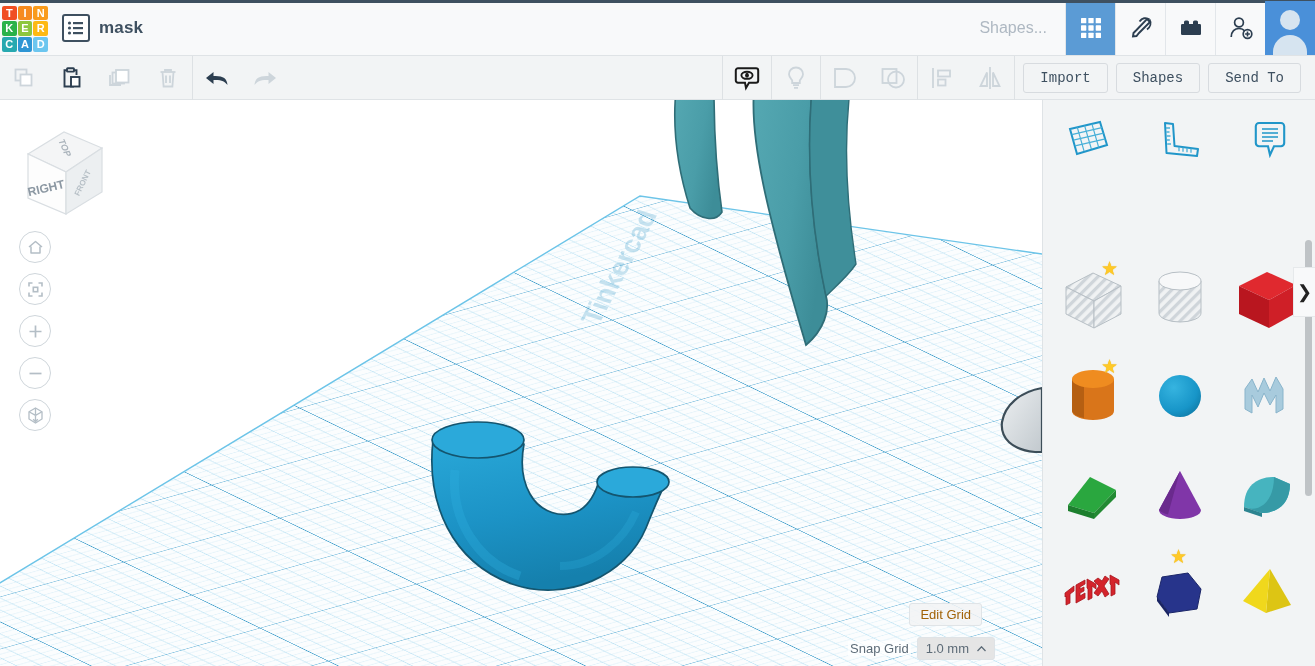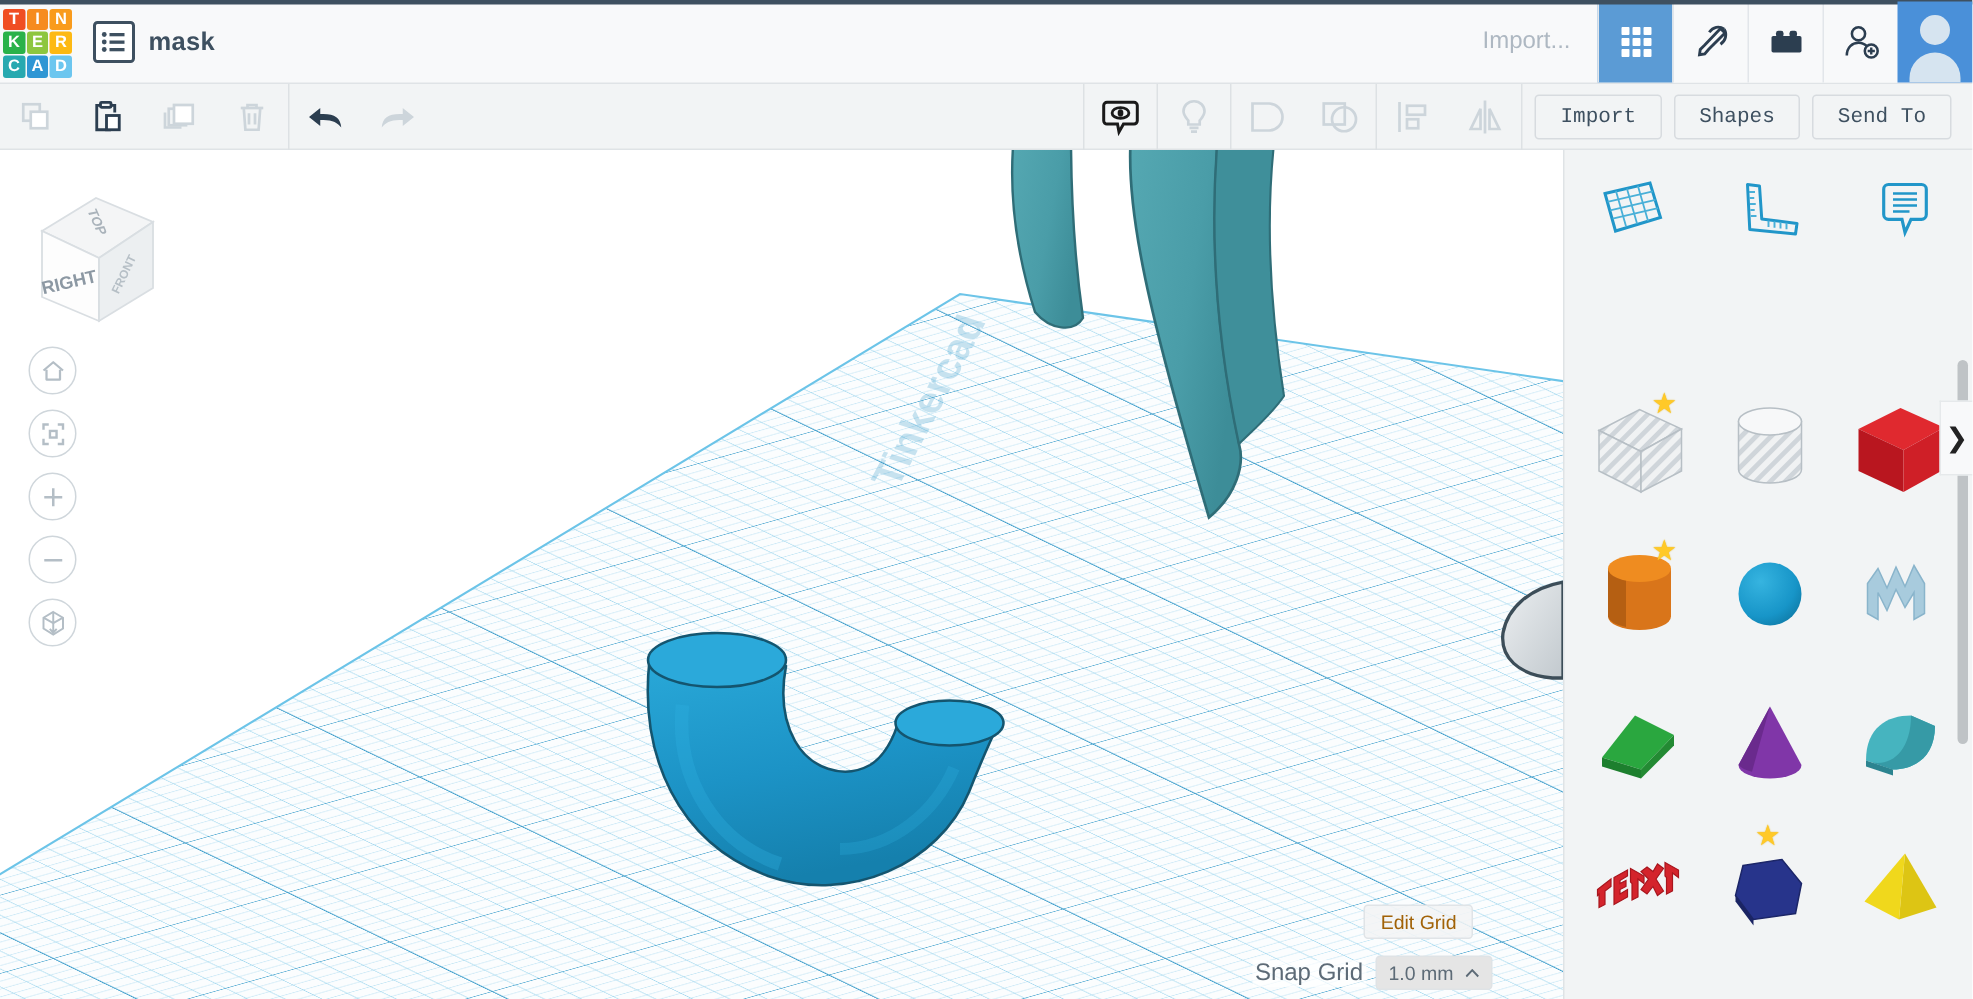--- a/index.html
+++ b/index.html
@@ -97,21 +97,21 @@
   
   .editgrid-btn {
     position: absolute; right: 60px; bottom: 40px;
     background: rgba(242,244,245,.88); border: 1px solid #e0e4e7; border-radius: 3px;
     padding: 3px 10px; font-size: 13px; color: #a16207; cursor: pointer;
   }
   .snap-row {
     position: absolute; right: 47px; bottom: 6px;
     display: flex; align-items: center; gap: 6px;
   }
-  .snap-label { font-size: 16px; color: #5d6b77; background: rgba(255,255,255,.7); padding: 0 2px; }
+  .snap-label { font-size: 13px; color: #5d6b77; background: rgba(255,255,255,.7); padding: 0 2px; }
   .snap-select {
     background: #e5e5e5; border: 1px solid #dfe3e6; border-radius: 3px;
     padding: 3px 8px; font-size: 13px; color: #5d6b77; cursor: pointer;
     display: flex; align-items: center; gap: 8px;
   }
 
   
   .panel-toggle {
     position: absolute; right: 0; top: 267px; width: 22px; height: 50px;
     background: #f8f9fa; border: 1px solid #e6e9eb; border-right: none;
@@ -182,21 +182,21 @@
         <circle cx="2.5" cy="7" r="1.6" fill="#3e5060"></circle>
           <rect x="6" y="6" width="10" height="2.2" fill="#3e5060"></rect>
         <circle cx="2.5" cy="12" r="1.6" fill="#3e5060"></circle>
           <rect x="6" y="11" width="10" height="2.2" fill="#3e5060"></rect>
       </svg>
     </div>
 
     <div class="project-title">mask</div>
 
     <div class="header-right">
-      <div class="saving-text">Import...</div>
+      <div class="saving-text">Shapes...</div>
 
       <div class="hdr-icon active">
         <svg width="24" height="24" viewBox="0 0 24 24">
           <g fill="#ffffff">
             <rect x="2" y="2" width="5.3" height="5.3" rx="0.6"></rect>
               <rect x="9.35" y="2" width="5.3" height="5.3" rx="0.6"></rect>
               <rect x="16.7" y="2" width="5.3" height="5.3" rx="0.6"></rect>
             <rect x="2" y="9.35" width="5.3" height="5.3" rx="0.6"></rect>
               <rect x="9.35" y="9.35" width="5.3" height="5.3" rx="0.6"></rect>
               <rect x="16.7" y="9.35" width="5.3" height="5.3" rx="0.6"></rect>

